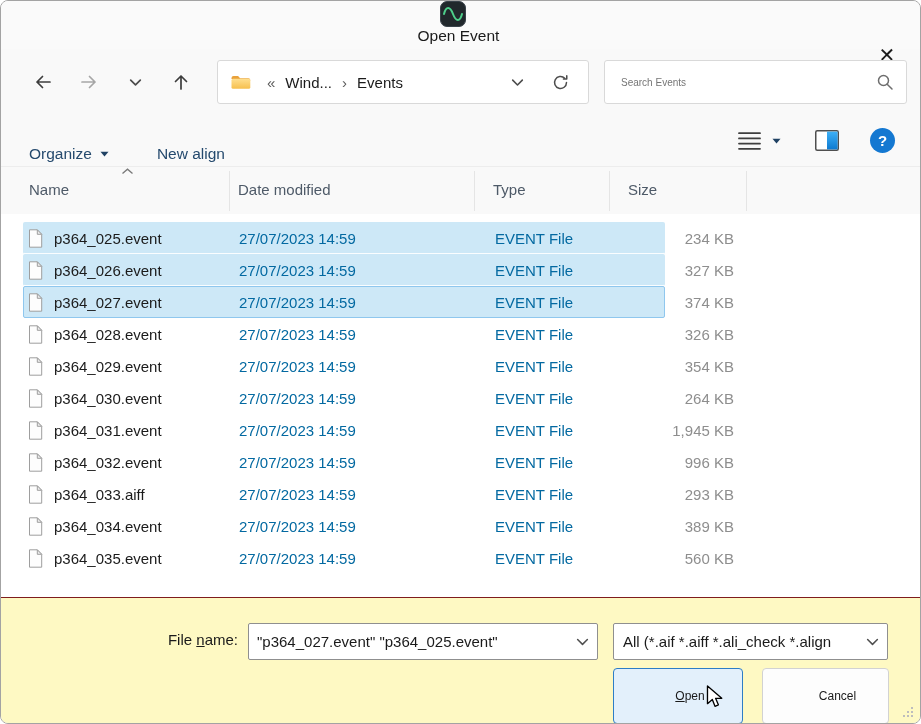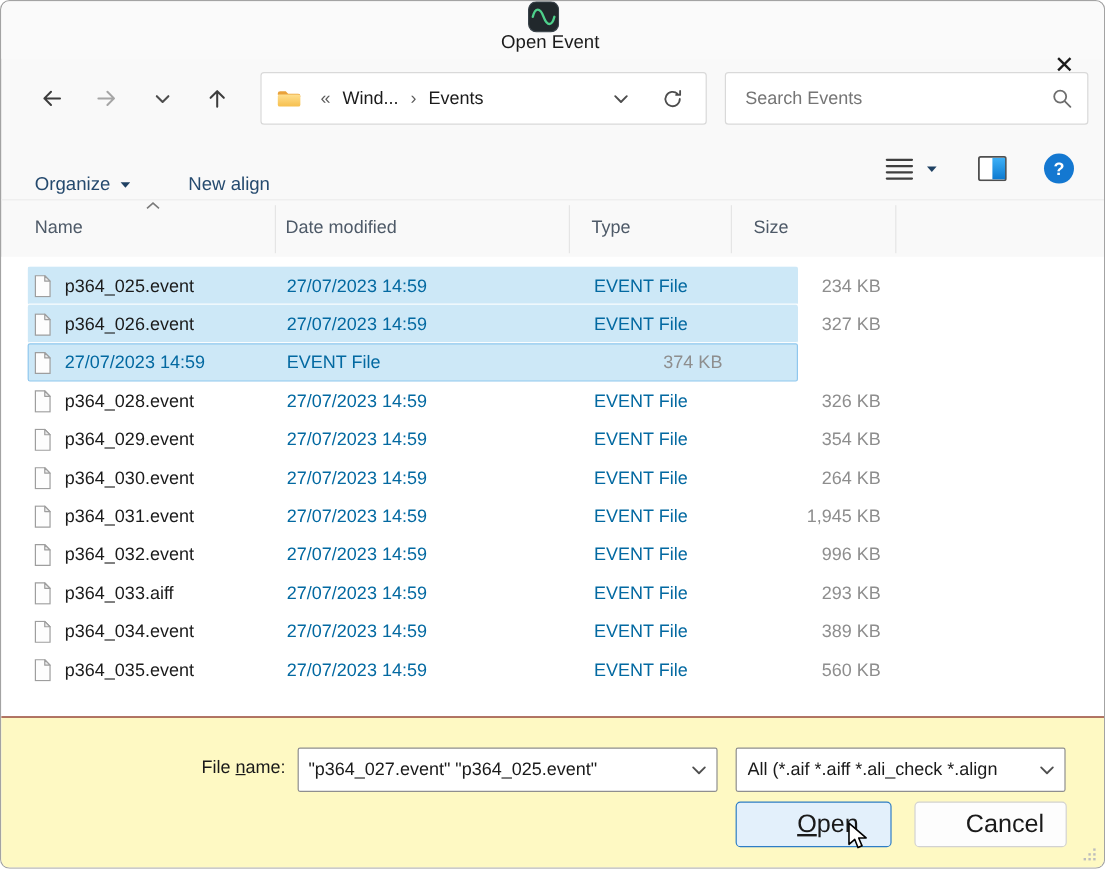--- a/index.html
+++ b/index.html
@@ -30,21 +30,21 @@
   }
   .crumb { padding: 0 4px; color:#1b1b1b; }
   .crumb-sep { color:#5c5c5c; padding: 0 6px; font-size: 15px; }
   .addr-tools { margin-left:auto; display:flex; align-items:center; gap: 26px; padding-right: 8px;}
   .searchbox {
     margin-left: 15px; width: 303px; height: 44px; background:#fff;
     border: 1px solid #d9d9d9; border-radius: 3px;
     display:flex; align-items:center; padding: 0 12px 0 16px;
   }
   .searchbox input {
-    border:none; outline:none; flex:1; font-size:15px; color:#1b1b1b;
+    border:none; outline:none; flex:1; font-size:10px; color:#1b1b1b;
     font-family: inherit; background:transparent;
   }
   .searchbox input::placeholder { color: #757575; }
 
   
   .toolbar { height: 52px; display:flex; align-items:center; padding: 0 24px 0 28px;
     border-bottom: 1px solid #ededed; }
   .tool-link { color:#254a6e; font-size:15.5px; display:flex; align-items:center; gap:8px;margin-top:26px; }
   .tool-link + .tool-link { margin-left: 48px; }
   .tool-icons { margin-left:auto; display:flex; align-items:center; }
@@ -75,21 +75,21 @@
   .footer { position:absolute; left:0; right:0; bottom:0; height:126px;
     background:#fef9c3; border-top:1px solid #7f1d1d; }
   .fname-label { position:absolute; left:0; top: 33px; width: 237px; text-align:right; font-size:15px; color:#1a1a1a;}
   .accesskey { text-decoration: underline; }
   .fname-input-wrap { position:absolute; left: 247px; top: 25px; width: 350px; height: 37px;
     background:#fff; border:1px solid #8f8f8f; border-radius:2px; display:flex; align-items:center; padding:0 8px 0 8px;}
   .fname-input-wrap input { flex:1; border:none; outline:none; font-size:15px; font-family:inherit; color:#1a1a1a; background:transparent; min-width:0;}
   .ftype-select { position:absolute; left: 612px; top: 25px; width: 275px; height: 37px;
     background:#fff; border:1px solid #8f8f8f; border-radius:2px; display:flex; align-items:center; padding:0 8px 0 9px; font-size:15px; color:#1a1a1a;}
   .ftype-select .sel-text { flex:1; white-space:nowrap; overflow:hidden; }
-  .btn { position:absolute; top: 70px; height: 38px; font-size: 21px; display:flex; align-items:center; justify-content:center; border-radius:4px;padding-left:24px; }
+  .btn { position:absolute; top: 70px; height: 56px; font-size: 12px; display:flex; align-items:center; justify-content:center; border-radius:4px;padding-left:24px; }
   .btn-open { left: 612px; width: 130px; background:#e3f0fb; border:1px solid #2d7dc6; color:#1a1a1a; }
   .btn-cancel { left: 761px; width: 127px; background:#fdfdfd; border:1px solid #d2d2d2; color:#1a1a1a; }
 
   .cursor { position:absolute; left: 703px; top: 684px; z-index: 50; }
   .resize-grip { position:absolute; right: 6px; bottom: 5px; }
 
   svg { display:block; }
 </style>
 </head>
 <body>
@@ -258,20 +258,21 @@
       <span class="ftype">EVENT File</span>
       <span class="fsize">327 KB</span>
     </div>
       <div class="frow selected focused">
       <span class="ficon">
         <svg width="15" height="19" viewBox="0 0 14 19">
           <path d="M1 .8 h7.8 l4.4 4.5 v12.9 H1 z" fill="#fdfdfd" stroke="#9e9e9e" stroke-width="1"></path>
           <path d="M8.8 .8 l4.4 4.5 h-4.4 z" fill="#ececec" stroke="#9e9e9e" stroke-width="1" stroke-linejoin="round"></path>
         </svg>
       </span>
+      <span class="fname">p364_027.event</span>
       <span class="fdate">27/07/2023 14:59</span>
       <span class="ftype">EVENT File</span>
       <span class="fsize">374 KB</span>
     </div>
       <div class="frow">
       <span class="ficon">
         <svg width="15" height="19" viewBox="0 0 14 19">
           <path d="M1 .8 h7.8 l4.4 4.5 v12.9 H1 z" fill="#fdfdfd" stroke="#9e9e9e" stroke-width="1"></path>
           <path d="M8.8 .8 l4.4 4.5 h-4.4 z" fill="#ececec" stroke="#9e9e9e" stroke-width="1" stroke-linejoin="round"></path>
         </svg>

